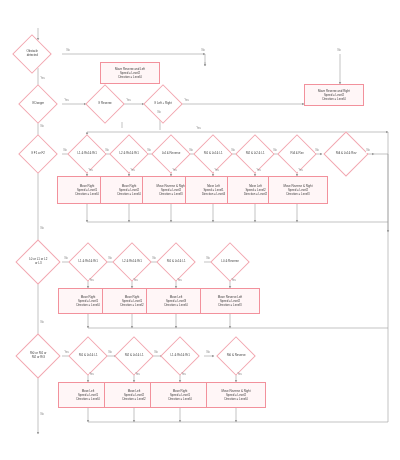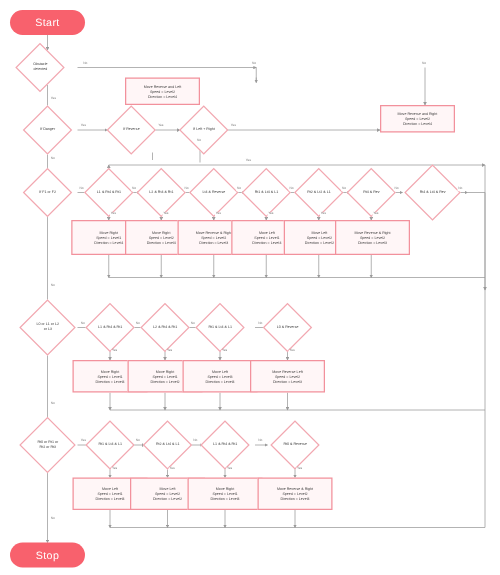--- a/index.html
+++ b/index.html
@@ -125,27 +125,21 @@
       <path d="M122,128 L122,122"></path>
       <path d="M87,222 L388,222"></path>
       <path d="M88,328 L388,328"></path>
       <path d="M88,422 L388,422"></path>
       <path d="M388,232 L388,422"></path>
       <path d="M374,154 L388,154"></path>
       <path d="M388,154 L388,232"></path>
     </g>
   </svg>
 
-  <div class="node terminal" style="left:8px;top:8px;width:60px;height:20px;">
-    <span>Start</span>
-  </div>
-
-  <div class="node terminal" style="left:8px;top:434px;width:60px;height:20px;">
-    <span>Stop</span>
-  </div>
+
 
   <div class="node decision" style="left:18px;top:40px;width:28px;height:28px;">
     <span class="dtext">Obstacle
 detected</span>
   </div>
   <div class="node decision" style="left:24px;top:90px;width:28px;height:28px;">
     <span class="dtext">If Danger</span>
   </div>
   <div class="node decision" style="left:91px;top:90px;width:28px;height:28px;">
     <span class="dtext">If Reverse</span>

